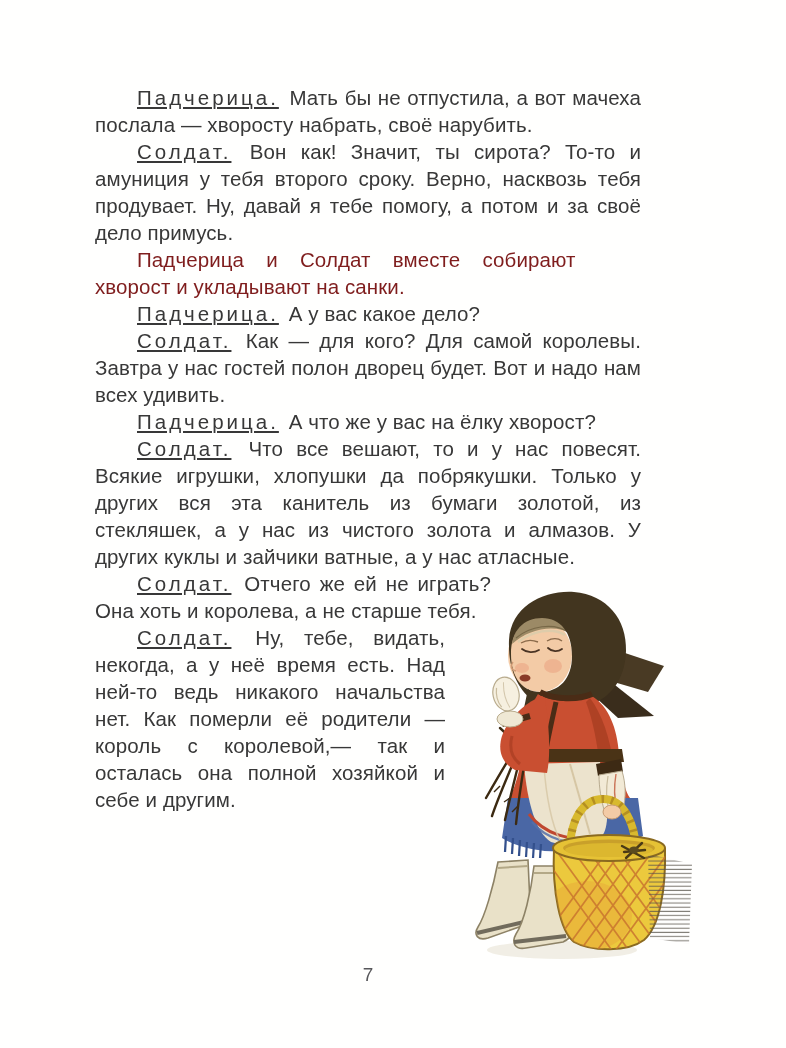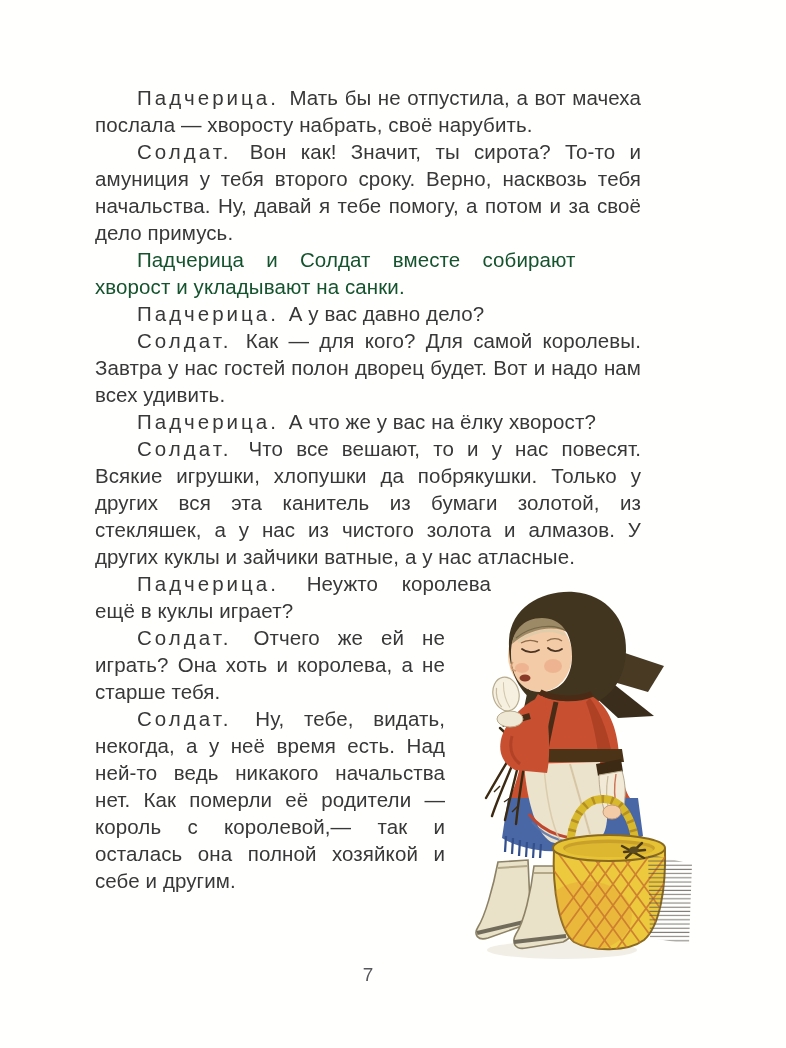--- a/index.html
+++ b/index.html
@@ -13,60 +13,59 @@
   .text-col{
     position:absolute;left:95px;top:84px;width:546px;
     color:#383838;
   }
   p.para{
     margin:0;
     font-size:20.5px;line-height:27px;
     text-align:justify;text-indent:42px;
     letter-spacing:0.1px;
   }
-  .speaker{letter-spacing:3px;}
+  .speaker{letter-spacing:3px;text-decoration:underline;}
   .speech{margin-left:4px;}
   .stage{
     margin:4px auto 12px auto;
     width:88%;
     text-align:center;text-indent:0;
     font-size:18px;line-height:25px;
-    color:#14532d;letter-spacing:0.2px;
+    color:#7f1d1d;letter-spacing:0.2px;
   }
   .float-a{float:right;width:150px;height:56px;}
   .float-b{float:right;clear:right;width:196px;height:334px;}
   .page-number{
     position:absolute;left:95px;top:964px;width:546px;
     text-align:center;font-size:19px;color:#57575a;
   }
   .illustration{
     position:absolute;left:452px;top:586px;width:262px;height:385px;
   }
 </style>
 </head>
 <body>
 
 <div class="page">
 
   <div class="text-col">
 
     <p class="para"><span class="speaker">Падчерица.</span> <span class="speech">Мать бы не отпустила, а вот мачеха послала — хворосту набрать, своё нарубить.</span></p>
-    <p class="para"><span class="speaker">Солдат.</span> <span class="speech">Вон как! Значит, ты сирота? То-то и амуниция у тебя второго сроку. Верно, насквозь тебя начальства. Ну, давай я тебе помогу, а потом и за своё дело примусь.</span></p>
+    <p class="para"><span class="speaker">Солдат.</span> <span class="speech">Вон как! Значит, ты сирота? То-то и амуниция у тебя второго сроку. Верно, насквозь тебя продувает. Ну, давай я тебе помогу, а потом и за своё дело примусь.</span></p>
 
     <p class="para stage">Падчерица и Солдат вместе собирают хворост и укладывают на санки.</p>
 
-    <p class="para"><span class="speaker">Падчерица.</span> <span class="speech">А у вас давно дело?</span></p>
+    <p class="para"><span class="speaker">Падчерица.</span> <span class="speech">А у вас какое дело?</span></p>
     <p class="para"><span class="speaker">Солдат.</span> <span class="speech">Как — для кого? Для самой королевы. Завтра у нас гостей полон дворец будет. Вот и надо нам всех удивить.</span></p>
     <p class="para"><span class="speaker">Падчерица.</span> <span class="speech">А что же у вас на ёлку хворост?</span></p>
     <p class="para"><span class="speaker">Солдат.</span> <span class="speech">Что все вешают, то и у нас повесят. Всякие игрушки, хлопушки да побрякушки. Только у других вся эта канитель из бумаги золотой, из стекляшек, а у нас из чистого золота и алмазов. У других куклы и зайчики ватные, а у нас атласные.</span></p>
 
     <div class="float-a"></div>
     <div class="float-b"></div>
 
-    <p class="para"><span class="speaker">Падчерица.</span> <span class="speech">Неужто королева ещё в куклы играет?</span></p>
     <p class="para"><span class="speaker">Солдат.</span> <span class="speech">Отчего же ей не играть? Она хоть и королева, а не старше тебя.</span></p>
     <p class="para"><span class="speaker">Солдат.</span> <span class="speech">Ну, тебе, видать, некогда, а у неё время есть. Над ней-то ведь никакого начальства нет. Как померли её родители — король с королевой,— так и осталась она полной хозяйкой и себе и другим.</span></p>
 
   </div>
 
   <svg class="illustration" viewBox="0 0 262 385" xmlns="http://www.w3.org/2000/svg" aria-hidden="true">
     <defs>
       <pattern id="hatchH" width="4.2" height="4.2" patternUnits="userSpaceOnUse">
         <line x1="0" y1="2" x2="4.2" y2="2" stroke="#5a554c" stroke-width="1.1"></line>
       </pattern>

